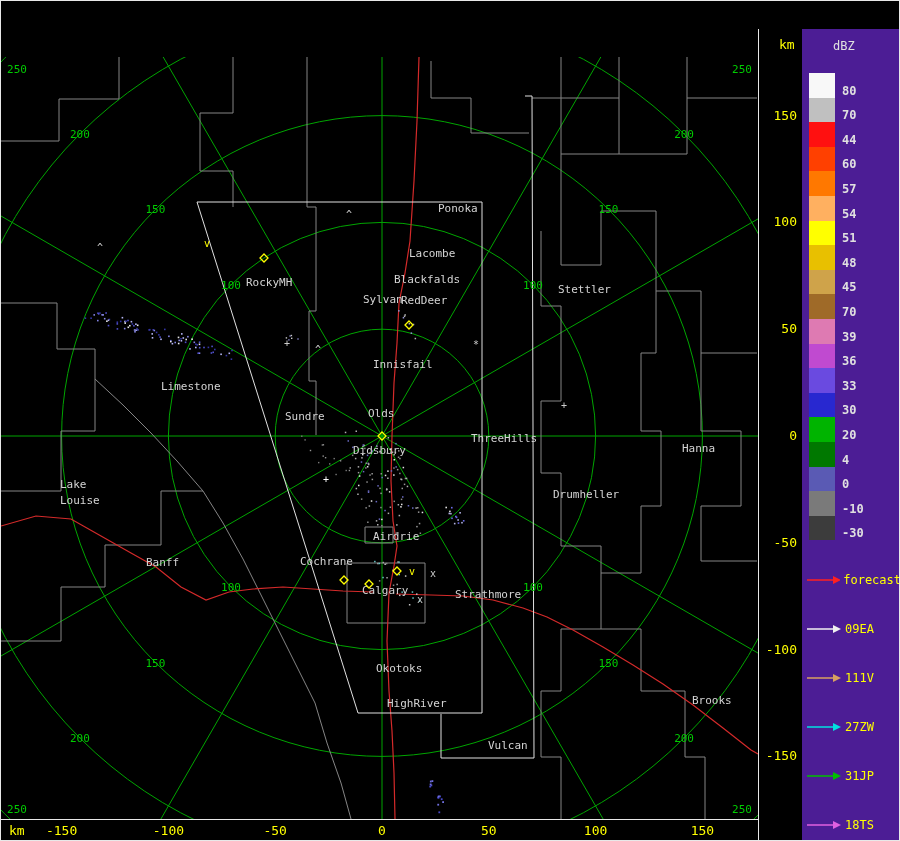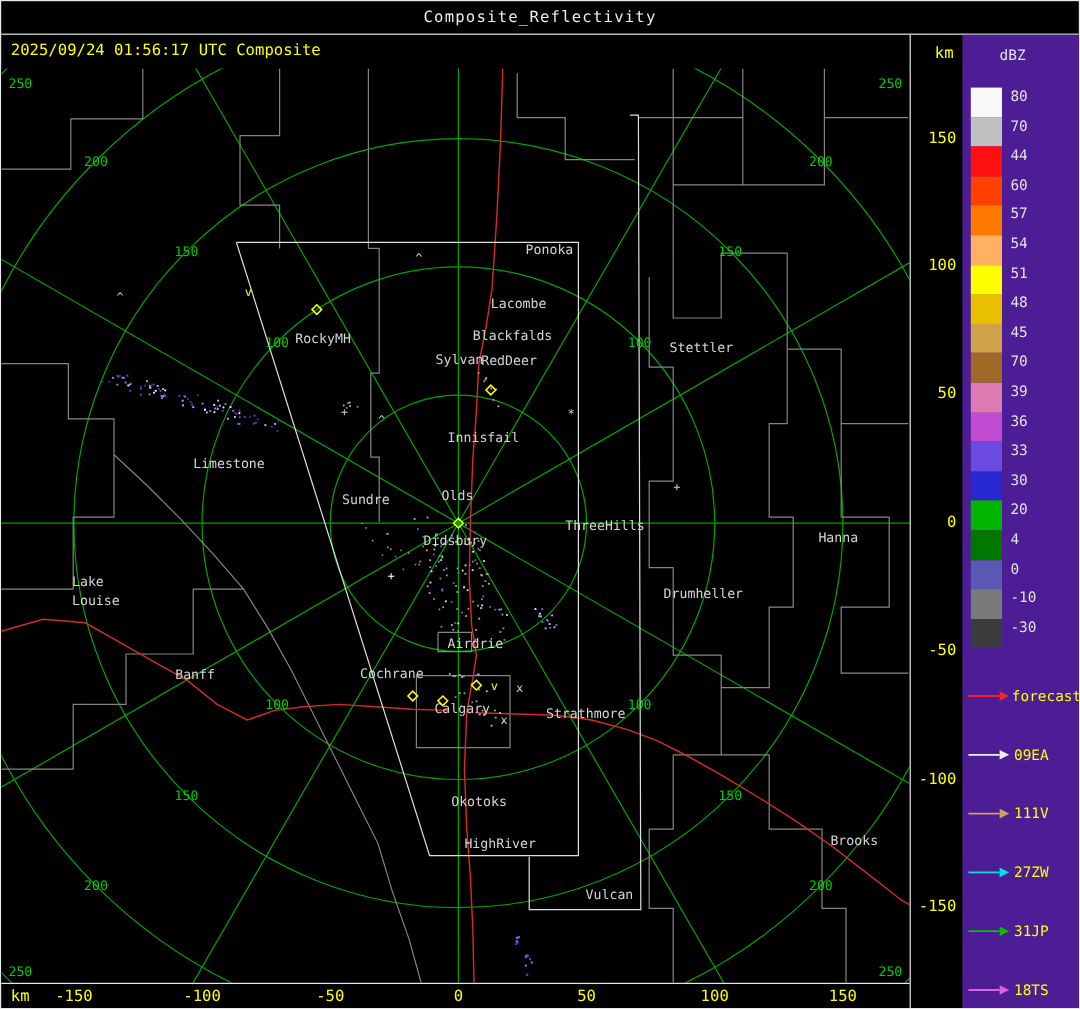--- a/index.html
+++ b/index.html
@@ -16,39 +16,35 @@
   .hline-bottom{position:absolute;left:0;top:818px;width:757px;height:1px;background:#e8e8e8;}
   .right-axis{position:absolute;left:758px;top:28px;width:42px;height:790px;}
   .right-axis .unit{position:absolute;top:8px;left:20px;color:#ffff00;font-size:13px;}
   .rtick{position:absolute;right:4px;color:#ffff00;font-size:13px;line-height:16px;white-space:nowrap;}
   .bottom-axis{position:absolute;left:0;top:820px;width:757px;height:21px;color:#ffff00;font-size:13px;}
   .bottom-axis .unit{position:absolute;left:8px;top:2px;}
   .btick{position:absolute;top:2px;width:48px;text-align:center;}
   .side-panel{position:absolute;left:801px;top:28px;width:99px;height:813px;background:#4c1d95;}
   .dbz{position:absolute;left:31px;top:10px;color:#e0e0e0;font-size:12px;}
   #colorbar{position:absolute;left:7px;top:44px;width:88px;}
-  .cb-row{display:flex;align-items:flex-start;height:24.6px;}
+  .cb-row{display:flex;align-items:flex-end;height:24.6px;font-weight:bold;}
   .cb-swatch{width:26px;height:24.6px;flex:none;}
   .cb-label{color:#e0e0e0;font-size:12px;padding-left:7px;}
   #legend{position:absolute;left:4px;top:514px;width:95px;}
   .lg-row{display:flex;align-items:center;height:25px;margin-top:24px;}
   .lg-label{color:#ffff00;font-size:12px;padding-left:3px;white-space:nowrap;}
   svg text.citylbl{font-family:"DejaVu Sans Mono",monospace;font-size:11px;}
   svg text.ringlbl{font-family:"DejaVu Sans Mono",monospace;font-size:11px;}
   svg text.marklbl{font-family:"DejaVu Sans Mono",monospace;font-size:10px;}
 </style>
 </head>
 <body>
 
 <div class="screen">
-  <div class="titlebar">
-    <span>Composite_Reflectivity</span>
-  </div>
-
-  <div class="timestamp">2025/09/24 01:56:17 UTC Composite</div>
+
 
   <svg id="map-svg" viewBox="0 56 757 762">
       <line x1="-179" y1="435" x2="941" y2="435" stroke="#00a500" stroke-width="1"></line>
       <line x1="-103.97422611928567" y1="155.00000000000006" x2="865.9742261192857" y2="715" stroke="#00a500" stroke-width="1"></line>
       <line x1="100.99999999999994" y1="-49.97422611928562" x2="661" y2="919.9742261192856" stroke="#00a500" stroke-width="1"></line>
       <line x1="380.99999999999994" y1="-125" x2="381.00000000000006" y2="995" stroke="#00a500" stroke-width="1"></line>
       <line x1="660.9999999999999" y1="-49.974226119285674" x2="101.00000000000011" y2="919.9742261192857" stroke="#00a500" stroke-width="1"></line>
       <line x1="865.9742261192857" y1="155.00000000000006" x2="-103.97422611928567" y2="715" stroke="#00a500" stroke-width="1"></line>
       <circle cx="381" cy="435" r="106.80000000000001" fill="none" stroke="#00a500" stroke-width="1"></circle>
       <circle cx="381" cy="435" r="213.60000000000002" fill="none" stroke="#00a500" stroke-width="1"></circle>

